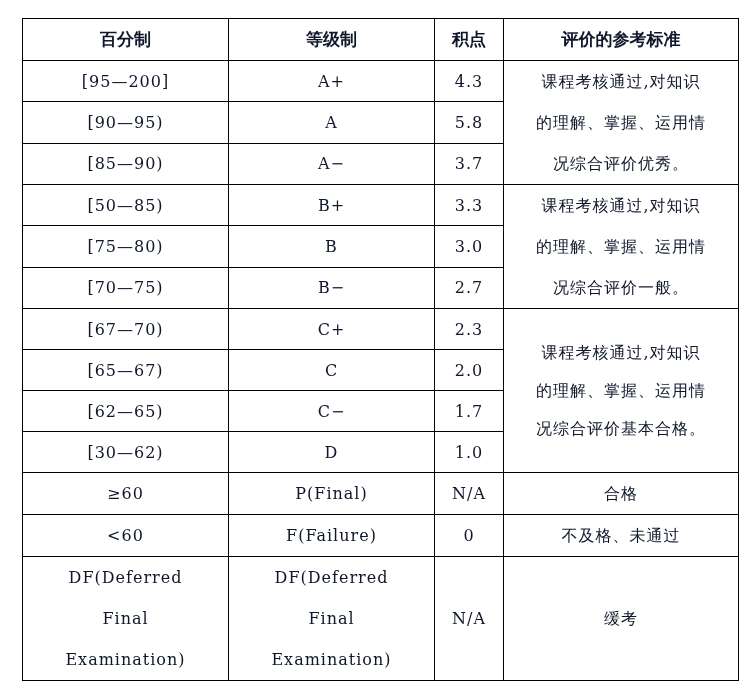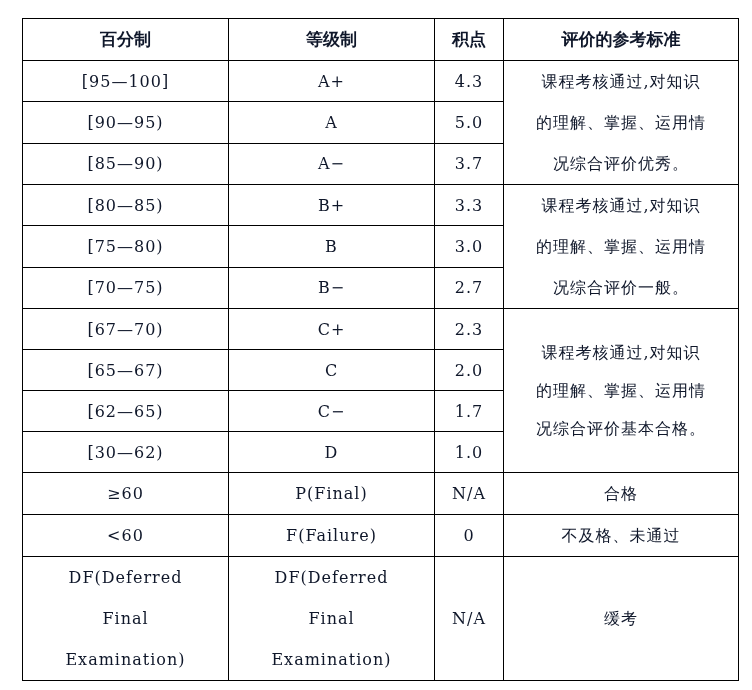--- a/index.html
+++ b/index.html
@@ -35,41 +35,41 @@
   <thead>
     <tr>
       <th>百分制</th>
       <th>等级制</th>
       <th>积点</th>
       <th>评价的参考标准</th>
     </tr>
   </thead>
   <tbody>
     <tr>
-      <td>[95—100]</td>
+      <td>[95—200]</td>
       <td>A+</td>
       <td class="points">4.3</td>
       <td class="desc" rowspan="3">
         <span class="ln">课程考核通过,对知识</span>
         <span class="ln">的理解、掌握、运用情</span>
         <span class="ln">况综合评价优秀。</span>
       </td>
     </tr>
     <tr>
       <td>[90—95)</td>
       <td>A</td>
-      <td class="points">5.0</td>
+      <td class="points">5.8</td>
     </tr>
     <tr>
       <td>[85—90)</td>
       <td>A−</td>
       <td class="points">3.7</td>
     </tr>
     <tr>
-      <td>[80—85)</td>
+      <td>[50—85)</td>
       <td>B+</td>
       <td class="points">3.3</td>
       <td class="desc" rowspan="3">
         <span class="ln">课程考核通过,对知识</span>
         <span class="ln">的理解、掌握、运用情</span>
         <span class="ln">况综合评价一般。</span>
       </td>
     </tr>
     <tr>
       <td>[75—80)</td>

